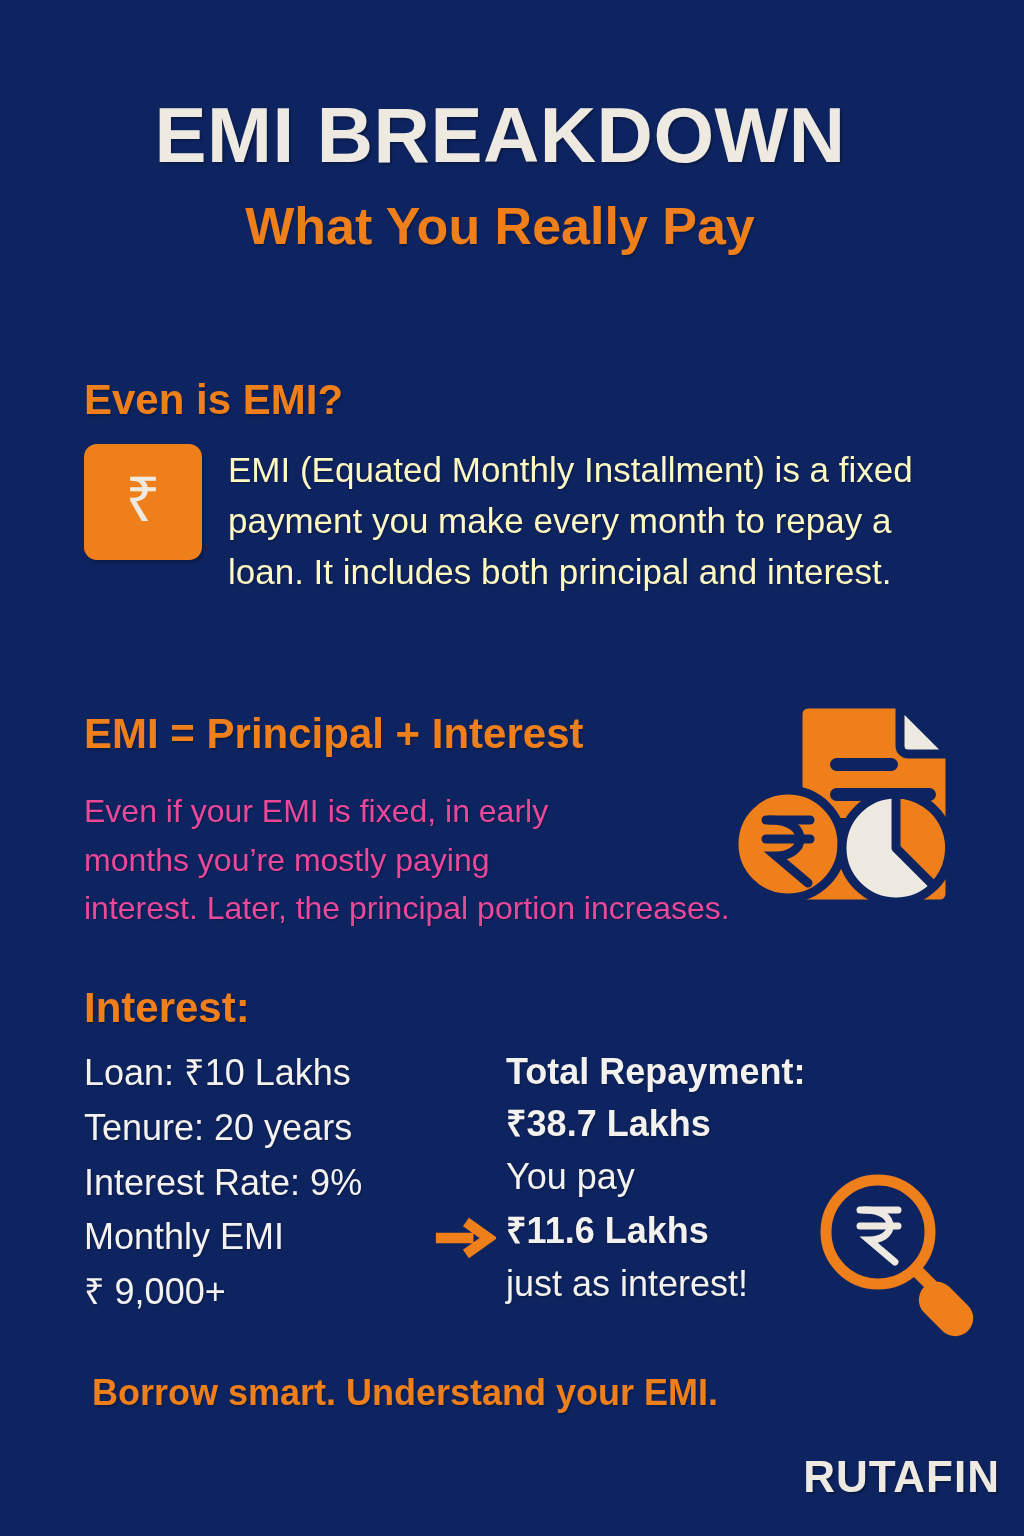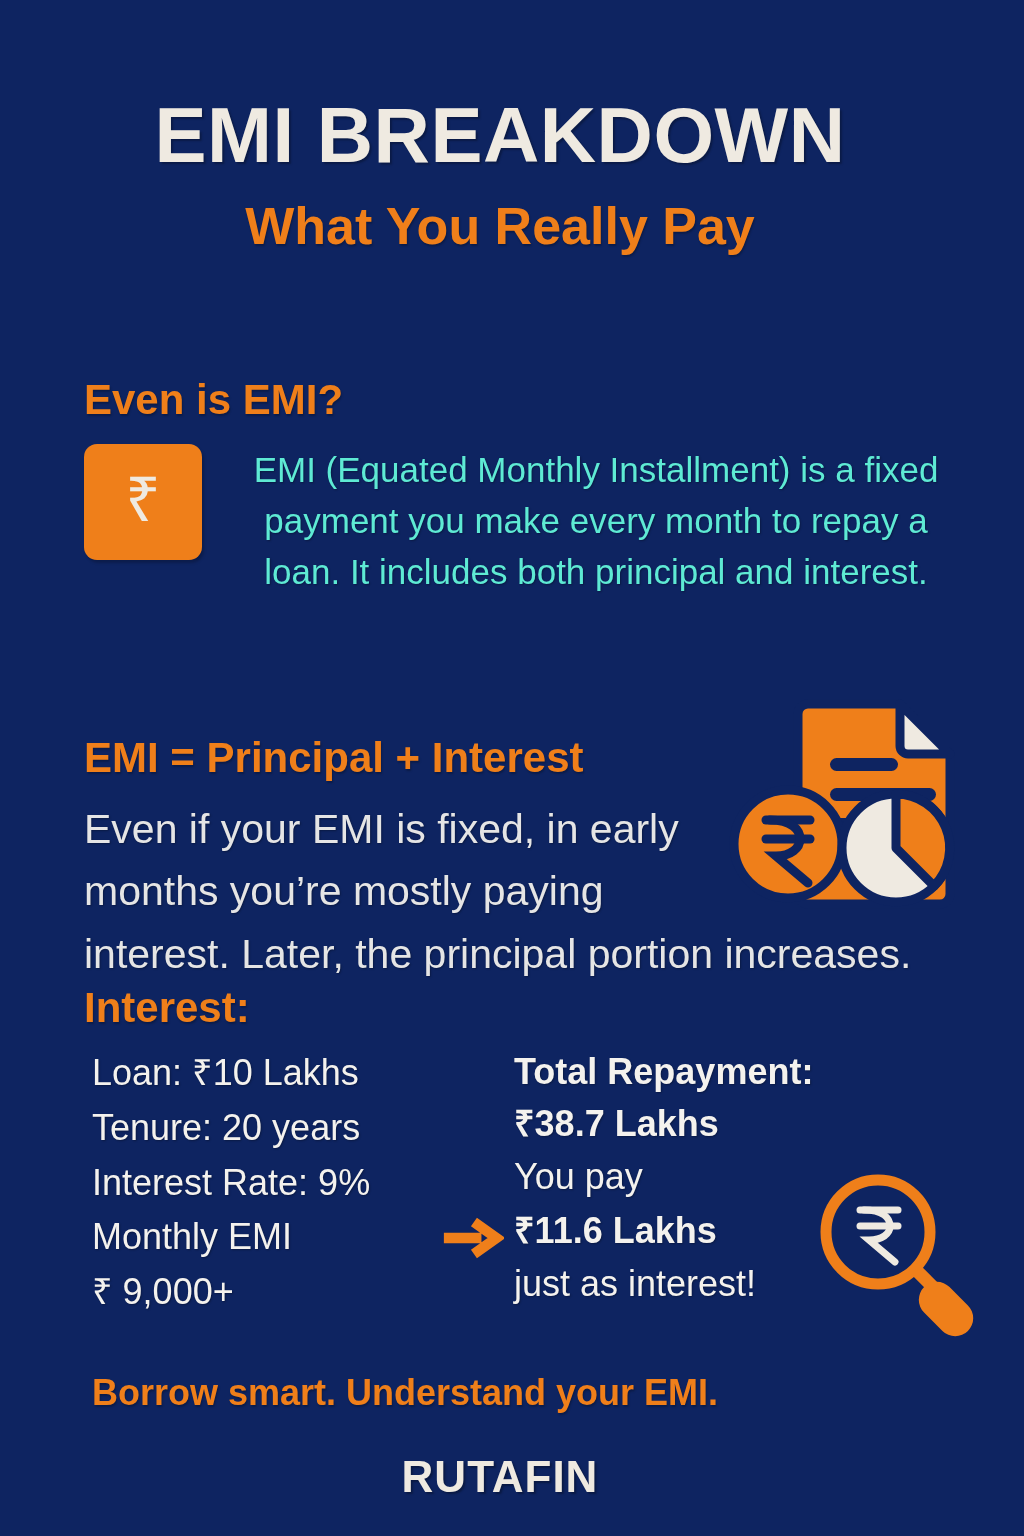--- a/index.html
+++ b/index.html
@@ -79,41 +79,40 @@
     box-shadow: 2px 3px 3px rgba(0,0,0,0.22);
   }
   .rupee-badge .glyph {
     color: #efeae1;
     font-size: 62px;
     font-weight: 500;
     line-height: 1;
     margin-top: -4px;
   }
   .what-text {
-    color: #5eead4;
+    color: #fef9c3;
     font-size: 35px;
     line-height: 1.46;
     margin-left: 26px;
     text-shadow: 1px 1px 2px rgba(0,0,0,0.3);
     flex: 1 1 auto;
-    text-align: center;
   }
 
   
   .block-formula {
     position: absolute;
     left: 84px;
-    top: 736px;
+    top: 712px;
     width: 880px;
   }
   .formula-text {
-    color: #e5e5e5;
-    font-size: 41px;
+    color: #ec4899;
+    font-size: 32px;
     line-height: 1.52;
-    margin-top: 18px;
+    margin-top: 31px;
     width: 640px;
     text-shadow: 1px 1px 2px rgba(0,0,0,0.3);
   }
   .formula-text .wide {
     width: 880px;
     display: block;
   }
 
   
   .doc-illus {
@@ -127,21 +126,20 @@
   
   .block-example {
     position: absolute;
     left: 84px;
     top: 986px;
     width: 890px;
   }
   .example-cols {
     display: flex;
     margin-top: 16px;
-    margin-left: 8px;
   }
   .col-left {
     width: 340px;
     flex: 0 0 auto;
   }
   .col-arrow {
     width: 82px;
     flex: 0 0 auto;
     display: flex;
     align-items: center;
@@ -182,21 +180,21 @@
     font-size: 36px;
     font-weight: bold;
     text-shadow: 1px 2px 2px rgba(0,0,0,0.25);
     margin-left: 8px;
   }
   .brand {
     position: absolute;
     left: 0;
     right: 0;
     top: 1452px;
-    text-align: center;
+    text-align: right;
     color: #efeae1;
     font-size: 44px;
     font-weight: bold;
     letter-spacing: 1px;
     text-shadow: 2px 2px 2px rgba(0,0,0,0.3);
   }
 </style>
 </head>
 <body>
 

